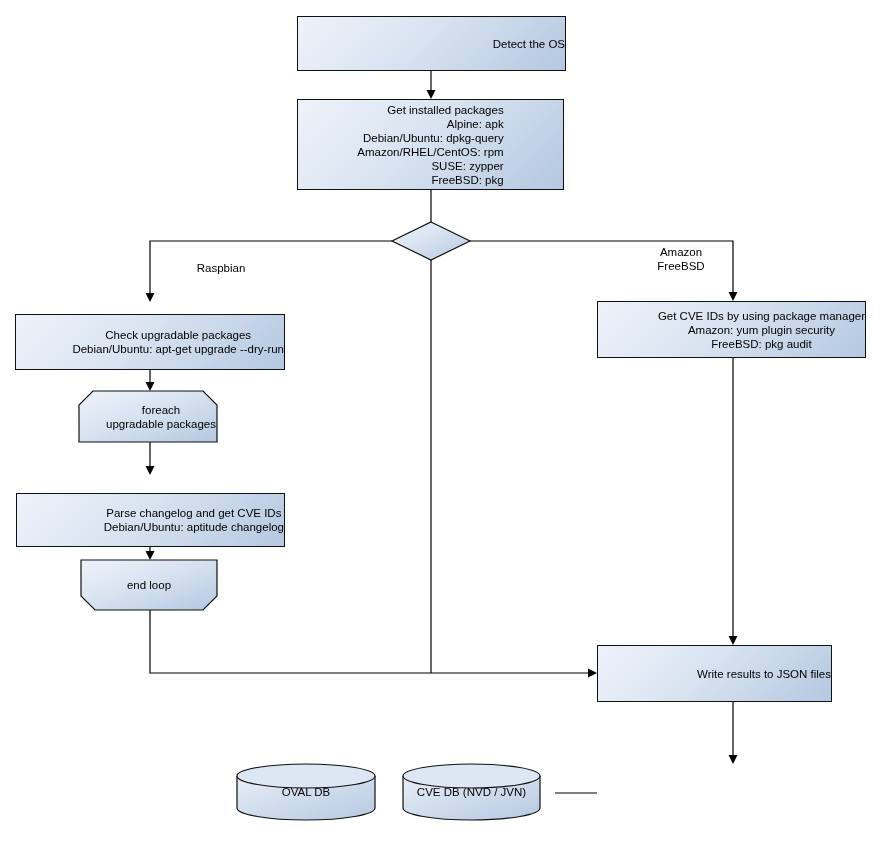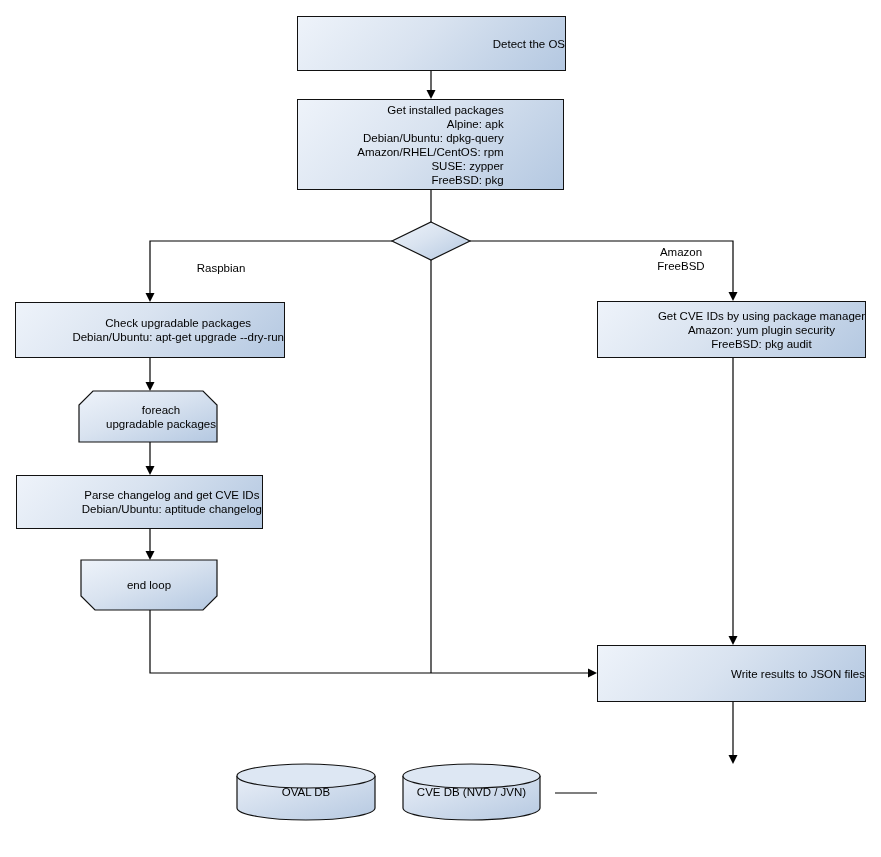--- a/index.html
+++ b/index.html
@@ -141,37 +141,37 @@
 
   <div class="node" style="left:297px; top:99px; width:267px; height:91px;">
     <div class="txt right">Get installed packages
 Alpine: apk
 Debian/Ubuntu: dpkg-query
 Amazon/RHEL/CentOS: rpm
 SUSE: zypper
 FreeBSD: pkg</div>
   </div>
 
-  <div class="node" style="left:15px; top:302px; width:270px; height:56px;">
+  <div class="node" style="left:15px; top:314px; width:270px; height:56px;">
     <div class="txt">Check upgradable packages
 Debian/Ubuntu: apt-get upgrade --dry-run</div>
   </div>
 
   <div class="node" style="left:597px; top:301px; width:269px; height:57px;">
     <div class="txt">Get CVE IDs by using package manager
 Amazon: yum plugin security
 FreeBSD: pkg audit</div>
   </div>
 
-  <div class="node" style="left:16px; top:475px; width:247px; height:54px;">
+  <div class="node" style="left:16px; top:493px; width:269px; height:54px;">
     <div class="txt">Parse changelog and get CVE IDs
 Debian/Ubuntu: aptitude changelog</div>
   </div>
 
-  <div class="node" style="left:597px; top:645px; width:269px; height:57px;padding-left:6px;">
+  <div class="node" style="left:597px; top:645px; width:235px; height:57px;padding-left:6px;">
     <div class="txt">Write results to JSON files</div>
   </div>
 
 
   <div class="shape-label" style="left:79px; top:391px; width:164px; height:51px;">
     <div class="txt">foreach
 upgradable packages</div>
   </div>
 
   <div class="shape-label" style="left:81px; top:560px; width:136px; height:50px;">

